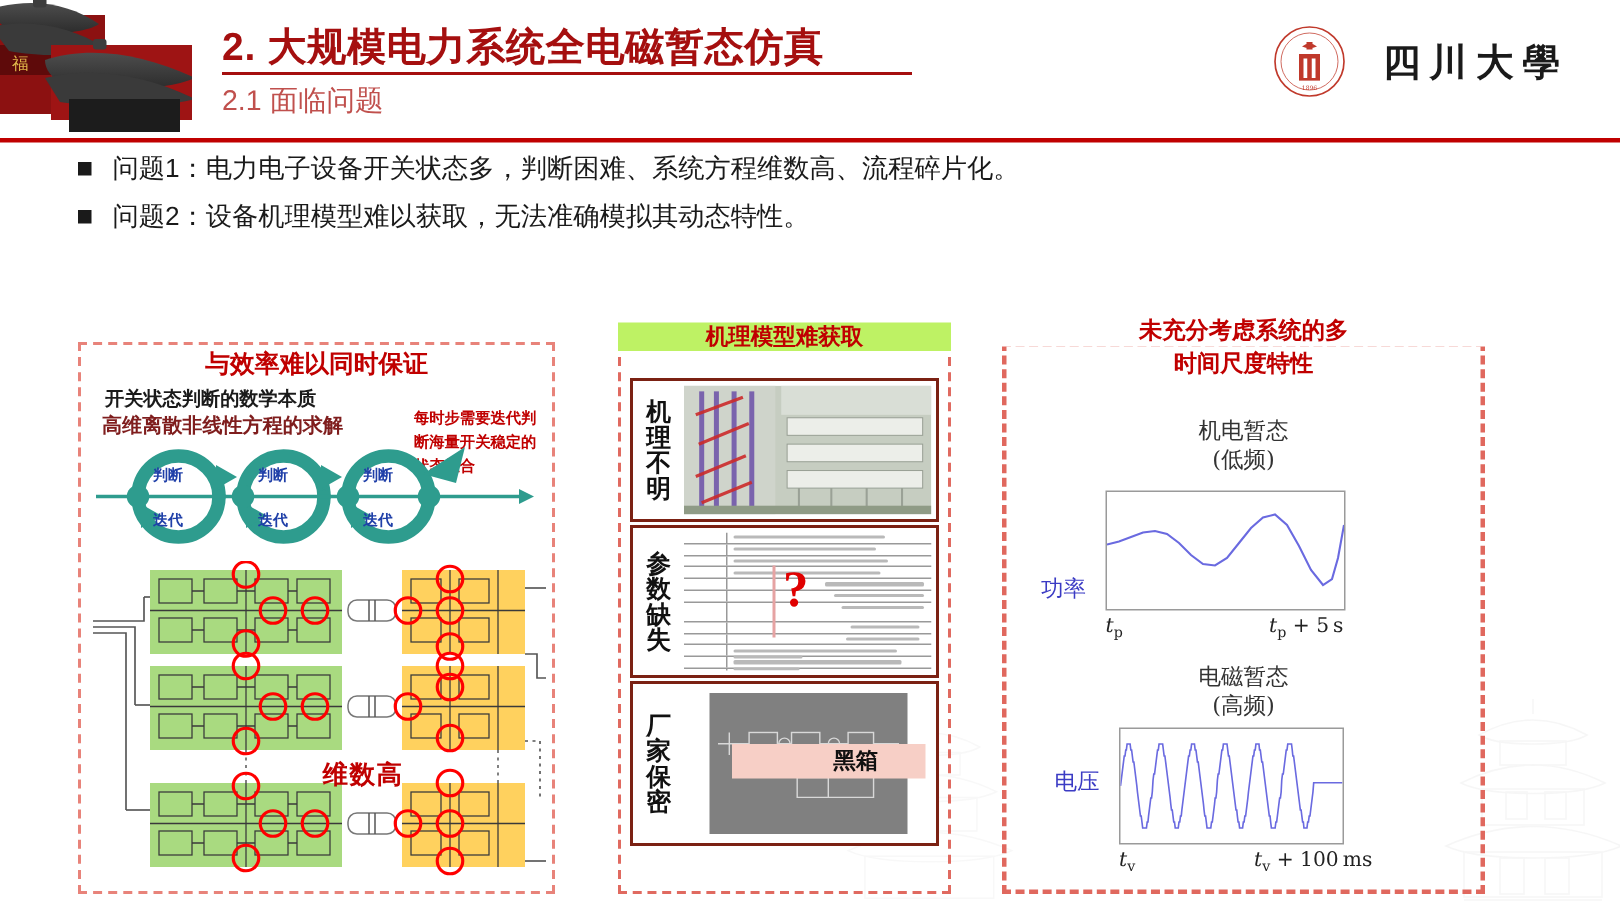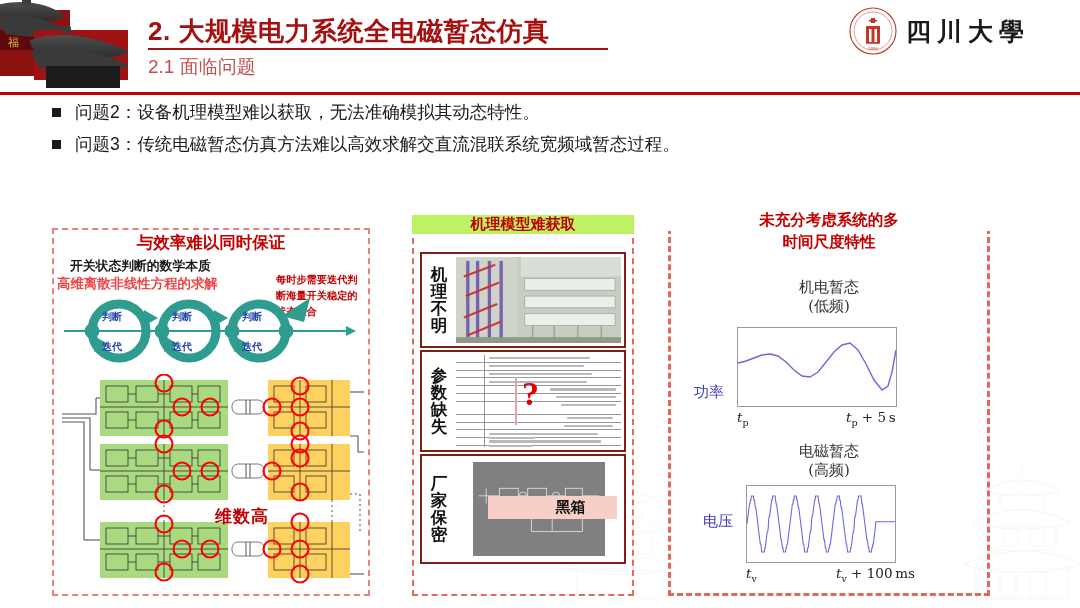--- a/index.html
+++ b/index.html
@@ -23,21 +23,21 @@
   .title-main{
     position:absolute;left:148px;top:14px;
     font-size:26px;font-weight:bold;color:#a50f0f;letter-spacing:.5px;
     white-space:nowrap;
   }
   .title-underline{position:absolute;left:148px;top:48px;width:460px;height:2px;background:#a50f0f;}
   .title-sub{
     position:absolute;left:148px;top:54px;
     font-size:19px;color:#c0504d;white-space:nowrap;
   }
-  .logo{position:absolute;right:22px;top:2px;width:210px;height:58px;display:flex;align-items:center;gap:8px;}
+  .logo{position:absolute;right:22px;top:12px;width:210px;height:58px;display:flex;align-items:center;gap:24px;}
   .logo-seal{width:50px;height:50px;flex:0 0 auto;}
   .logo-txt{display:flex;flex-direction:column;align-items:center;line-height:1;}
   .logo-cn{font-family:"DejaVu Serif","Liberation Serif",serif;font-size:25px;color:#1a1a1a;letter-spacing:6px;font-weight:600;}
   .logo-en{font-family:"Liberation Serif","DejaVu Serif",serif;font-size:10.5px;color:#1a1a1a;letter-spacing:2.2px;margin-top:4px;}
 
   
   .bullets{position:absolute;left:52px;top:101px;width:980px;}
   .bullet{display:flex;align-items:flex-start;margin-bottom:9px;}
   .bullet .sq{width:9px;height:9px;background:#1a1a1a;margin:7px 14px 0 0;flex:0 0 auto;}
   .bullet .tx{font-size:17.5px;color:#1a1a1a;line-height:1.32;white-space:nowrap;}
@@ -47,21 +47,21 @@
 
   
   #panel-left{left:52px;top:228px;width:318px;height:368px;border:2.5px dashed #e8837a;}
   .pl-title{position:absolute;left:52px;top:210px;width:318px;text-align:center;
             font-size:16.5px;font-weight:bold;color:#c00000;line-height:1.25;
             background:#fff;padding:0 4px;box-sizing:border-box;z-index:4;}
   .pl-t2{position:absolute;left:52px;top:232px;width:318px;text-align:center;
          font-size:16.5px;font-weight:bold;color:#c00000;z-index:4;}
 
   .pl-sub1{position:absolute;left:70px;top:258px;font-size:12.8px;font-weight:bold;color:#1a1a1a;white-space:nowrap;}
-  .pl-sub2{position:absolute;left:57px;top:275px;font-size:13.4px;font-weight:bold;color:#ef4444;white-space:nowrap;}
+  .pl-sub2{position:absolute;left:68px;top:275px;font-size:13.4px;font-weight:bold;color:#7f1d1d;white-space:nowrap;}
   .pl-note{position:absolute;left:276px;top:272px;width:90px;font-size:10.2px;font-weight:bold;color:#c00000;line-height:1.55;}
 
   .flowbox{position:absolute;left:58px;top:296px;width:300px;height:68px;}
   .dimlabel{position:absolute;left:215px;top:505px;font-size:17px;font-weight:bold;color:#c00000;letter-spacing:1px;z-index:5;}
 
   .circuit{position:absolute;left:60px;top:374px;width:306px;height:218px;}
 
   
   #panel-mid{left:412px;top:228px;width:222px;height:368px;border:2.5px dashed #e06a60;}
   .pm-title{position:absolute;left:412px;top:215px;width:222px;text-align:center;
@@ -176,25 +176,25 @@
       <text x="50" y="88" font-size="8" fill="#c0392b" text-anchor="middle" font-family="DejaVu Serif, serif">1896</text>
     </svg>
     <div class="logo-txt">
       <div class="logo-cn">四川大學</div>
     </div>
   </div>
 
   <div class="bullets">
     <div class="bullet">
       <span class="sq"></span>
-      <span class="tx">问题2：设备机理模型难以获取，无法准确模拟其动态特性。</span>
+      <span class="tx">问题1：电力电子设备开关状态多，判断困难、系统方程维数高、流程碎片化。</span>
     </div>
     <div class="bullet">
       <span class="sq"></span>
-      <span class="tx">问题3：传统电磁暂态仿真方法难以高效求解交直流混联系统宽频域暂态过程。</span>
+      <span class="tx">问题2：设备机理模型难以获取，无法准确模拟其动态特性。</span>
     </div>
   </div>
 
   <div class="panel" id="panel-left"></div>
   <div class="pl-t2">与效率难以同时保证</div>
 
   <div class="pl-sub1">开关状态判断的数学本质</div>
   <div class="pl-sub2">高维离散非线性方程的求解</div>
   <div class="pl-note">每时步需要迭代判断海量开关稳定的状态组合</div>
 

